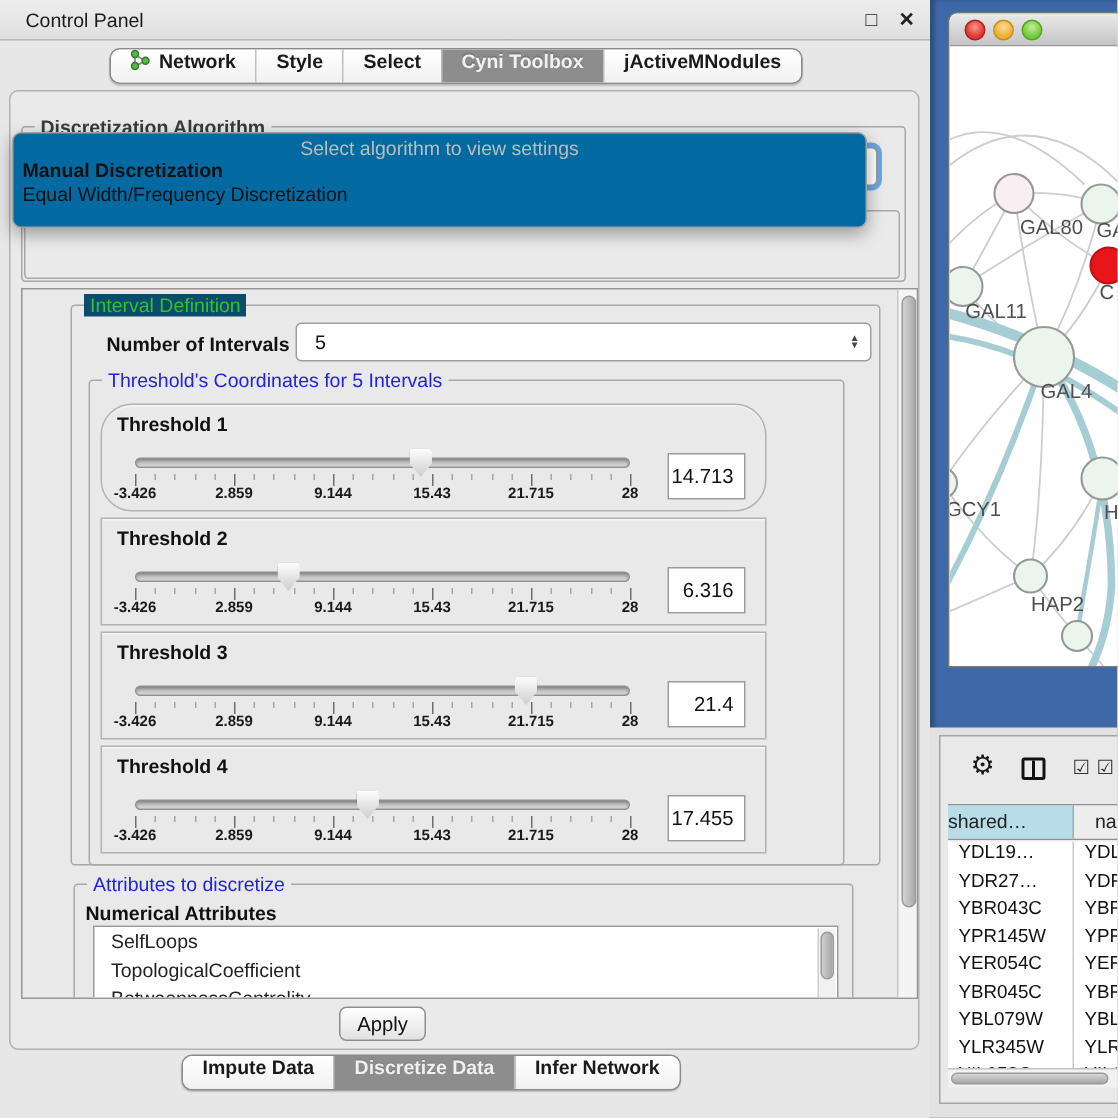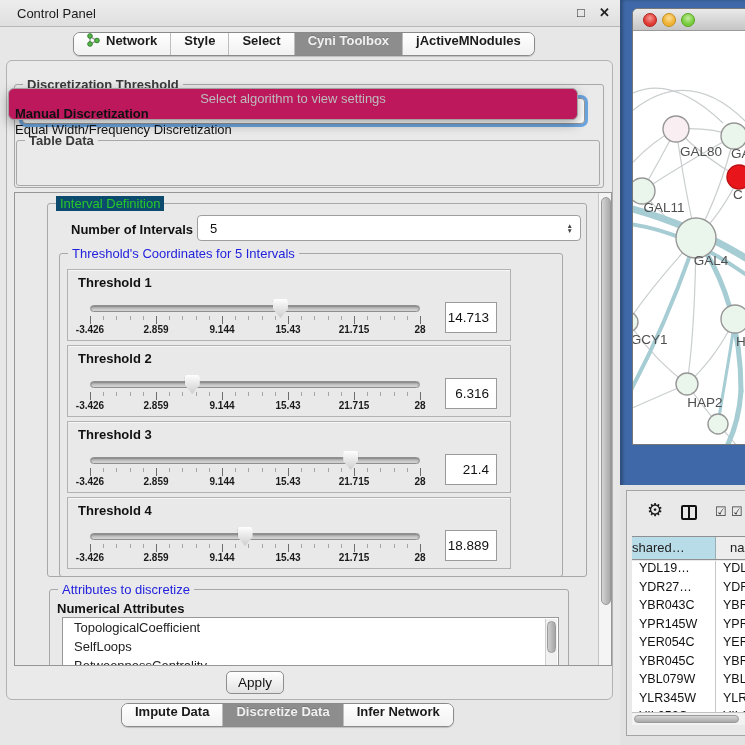--- a/index.html
+++ b/index.html
@@ -34,21 +34,21 @@
   #alg-combo{left:22px;top:98px;width:563px;height:26px;background:#FFF;border:1px solid #9B9B9B;border-radius:4px;box-shadow:0 0 0 3px rgba(86,154,224,.85);z-index:2}
 
   .combo{background:#FFF;border:1px solid #9E9E9E;border-radius:4px;font-size:13px;color:#111}
   .combo .val{position:absolute;left:10px;top:50%;transform:translateY(-50%);white-space:nowrap}
   .step{position:absolute;right:7px;top:50%;transform:translateY(-50%);display:flex;flex-direction:column;align-items:center;font-size:6.5px;line-height:5px;color:#444}
 
   #tabledata-group{left:16px;top:140px;width:584px;height:46px}
   #tabledata-combo{position:absolute;left:22px;top:152px;width:570px;height:26px}
 
   
-  #popup{left:8px;top:88px;width:570px;height:32px;background:#be185d;border:1px solid #A2A2A2;border-radius:6px;box-shadow:0 4px 12px rgba(0,0,0,.35);z-index:40}
+  #popup{left:8px;top:88px;width:570px;height:64px;background:#0369a1;border:1px solid #A2A2A2;border-radius:6px;box-shadow:0 4px 12px rgba(0,0,0,.35);z-index:40}
   #popup .ph{position:absolute;left:0;right:0;top:2px;text-align:center;font-size:13px;color:#BDBDBD}
   .popt{position:absolute;left:6px;font-size:13px;color:#111;white-space:nowrap}
   .popt.b{font-weight:bold}
 
   
   #scrollpane{left:14px;top:192px;width:598px;height:474px;background:#E9E9E9;border:1px solid #969696;overflow:hidden}
   #interval-group{position:absolute;left:32px;top:10px;width:540px;height:374px}
   #num-label{position:absolute;left:56px;top:29px;font-size:13px;font-weight:700;color:#111}
   #num-combo{position:absolute;left:182px;top:22px;width:384px;height:26px}
   #num-combo .val{left:12px}
@@ -134,21 +134,21 @@
           <span>Cyni Toolbox</span>
         </div>
         <div class="tab">
           <span>jActiveMNodules</span>
         </div>
       </div>
 
     <div id="outer-box" class="abs"></div>
 
     <div id="disc-group" class="abs group">
-      <span class="gtitle">Discretization Threshold</span>
+      <span class="gtitle">Discretization Algorithm</span>
     </div>
     <div id="alg-combo" class="abs"></div>
 
     <div id="popup" class="abs">
       <div class="ph">Select algorithm to view settings</div>
       <div id="popup-options">
           <div class="popt b" style="top: 17px;">Manual Discretization</div>
           <div class="popt" style="top: 33px;">Equal Width/Frequency Discretization</div>
         </div>
     </div>
@@ -173,21 +173,21 @@
         <span class="val">5</span>
         <span class="step">
             <span>▲</span>
             <span>▼</span>
           </span>
       </div>
       <div id="thr-group" class="group">
         <span class="gtitle blue">Threshold's Coordinates for 5 Intervals</span>
       </div>
       <div id="thr-host">
-          <div class="thr-panel" style="top: 76px;">
+          <div class="thr-panel" style="top: 76px; border-radius: 21px;">
             <div class="thr-title">Threshold 1</div>
             <div class="track"></div>
             <div class="tick" style="left: 22px; top: 46px; height: 8px; opacity: 1;"></div>
             <div class="tick" style="left: 35.2px; top: 46px; height: 4px; opacity: 0.55;"></div>
             <div class="tick" style="left: 48.4px; top: 46px; height: 4px; opacity: 0.55;"></div>
             <div class="tick" style="left: 61.6px; top: 46px; height: 4px; opacity: 0.55;"></div>
             <div class="tick" style="left: 74.8px; top: 46px; height: 4px; opacity: 0.55;"></div>
             <div class="tick" style="left: 88px; top: 46px; height: 8px; opacity: 1;"></div>
             <div class="tick" style="left: 101.2px; top: 46px; height: 4px; opacity: 0.55;"></div>
             <div class="tick" style="left: 114.4px; top: 46px; height: 4px; opacity: 0.55;"></div>
@@ -323,31 +323,31 @@
             <div class="tick" style="left: 325.6px; top: 46px; height: 4px; opacity: 0.55;"></div>
             <div class="tick" style="left: 338.8px; top: 46px; height: 4px; opacity: 0.55;"></div>
             <div class="tick" style="left: 352px; top: 46px; height: 8px; opacity: 1;"></div>
             <div class="ticklab" style="left: 22px;">-3.426</div>
             <div class="ticklab" style="left: 88px;">2.859</div>
             <div class="ticklab" style="left: 154px;">9.144</div>
             <div class="ticklab" style="left: 220px;">15.43</div>
             <div class="ticklab" style="left: 286px;">21.715</div>
             <div class="ticklab" style="left: 352px;">28</div>
             <div class="thumb" style="left: 169.598px;"></div>
-            <div class="vbox">18.889</div>
+            <div class="vbox">17.455</div>
           </div>
         </div>
       <div id="attr-group" class="group">
         <span class="gtitle blue">Attributes to discretize</span>
       </div>
       <div id="attr-sub">Numerical Attributes</div>
       <div id="attr-list">
         <div id="attr-items">
+            <div class="attr-item">SelfLoops</div>
             <div class="attr-item">TopologicalCoefficient</div>
-            <div class="attr-item">SelfLoops</div>
             <div class="attr-item">BetweennessCentrality</div>
           </div>
         <div id="attr-sb">
             <div class="th"></div>
           </div>
       </div>
       <div id="v-scroll">
           <div class="th"></div>
         </div>
     </div>

